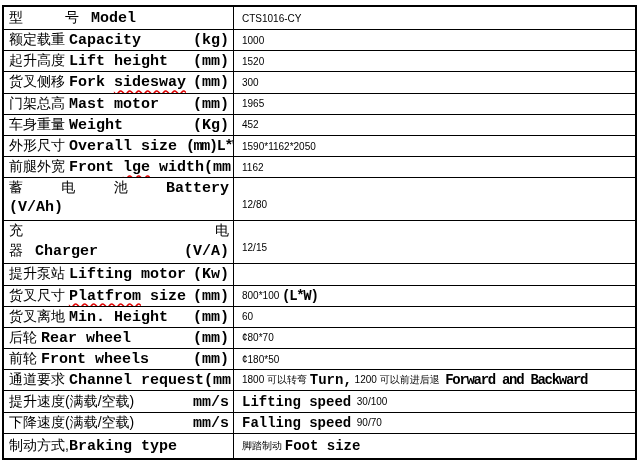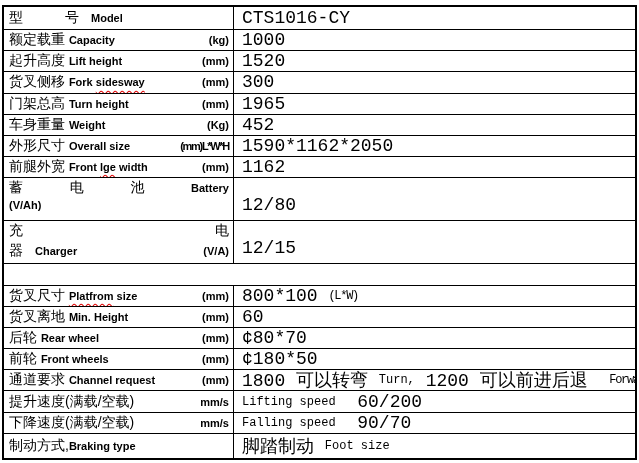--- a/index.html
+++ b/index.html
@@ -15,29 +15,29 @@
   .label{width:230px;flex:0 0 230px;border-right:1px solid #000;
          padding:0 4px 0 5px;display:flex;flex-direction:column;
          justify-content:center;overflow:hidden;}
   .value{flex:1;display:flex;align-items:center;padding-left:8px;overflow:hidden;}
   .two-line .value{align-items:center;padding-top:3px;margin-top:8px;}
   .line{display:flex;align-items:baseline;width:100%;}
   .line.justify{justify-content:space-between;}
   .two-line .line{height:20px;}
   .seg{white-space:pre;}
   .zh{font-family:"Liberation Sans",sans-serif;font-size:14px;}
-  .en{font-family:Liberation Sans, sans-serif;font-weight:bold;font-size:11px;}
+  .en{font-family:Liberation Mono, monospace;font-weight:bold;font-size:15px;}
   .unit{margin-left:auto;}
   .spell{text-decoration-line:underline;text-decoration-style:wavy;
          text-decoration-color:#e00000;text-underline-offset:3px;}
   .cond{letter-spacing:-1.3px;}
   .gap-lg{margin-left:42px;}
   .gap-sm{margin-left:12px;}
-  .val{font-family:Liberation Mono, monospace;font-size:18px;}
-  .valb{font-family:"Liberation Mono",monospace;font-weight:normal;font-size:12px;}
+  .val{font-family:Liberation Sans, sans-serif;font-size:10px;}
+  .valb{font-family:"Liberation Mono",monospace;font-weight:bold;font-size:14px;}
 </style>
 </head>
 <body>
 
 <div class="spec-table">
   <div>
       <div class="row">
         <div class="cell label">
           <div class="line">
             <span class="seg zh">型</span>
@@ -83,21 +83,21 @@
           </div>
         </div>
         <div class="cell value">
           <span class="seg val">300</span>
         </div>
       </div>
       <div class="row">
         <div class="cell label">
           <div class="line">
             <span class="seg zh">门架总高 </span>
-            <span class="seg en">Turn height</span>
+            <span class="seg en">Mast motor</span>
             <span class="seg en unit">(mm)</span>
           </div>
         </div>
         <div class="cell value">
           <span class="seg val">1965</span>
         </div>
       </div>
       <div class="row">
         <div class="cell label">
           <div class="line">
@@ -162,20 +162,27 @@
             <span class="seg zh">器</span>
             <span class="seg en gap-sm">Charger</span>
             <span class="seg en unit">(V/A)</span>
           </div>
         </div>
         <div class="cell value">
           <span class="seg val">12/15</span>
         </div>
       </div>
       <div class="row">
+        <div class="cell label">
+          <div class="line">
+            <span class="seg zh">提升泵站 </span>
+            <span class="seg en">Lifting motor</span>
+            <span class="seg en unit">(Kw)</span>
+          </div>
+        </div>
       </div>
       <div class="row">
         <div class="cell label">
           <div class="line">
             <span class="seg zh">货叉尺寸 </span>
             <span class="seg en spell">Platfrom</span>
             <span class="seg en"> size</span>
             <span class="seg en unit">(mm)</span>
           </div>
         </div>
@@ -237,21 +244,21 @@
       </div>
       <div class="row">
         <div class="cell label">
           <div class="line">
             <span class="seg zh">提升速度(满载/空载)</span>
             <span class="seg en unit">mm/s</span>
           </div>
         </div>
         <div class="cell value">
           <span class="seg valb">Lifting speed</span>
-          <span class="seg val">  60/200</span>
+          <span class="seg val">  30/100</span>
         </div>
       </div>
       <div class="row">
         <div class="cell label">
           <div class="line">
             <span class="seg zh">下降速度(满载/空载)</span>
             <span class="seg en unit">mm/s</span>
           </div>
         </div>
         <div class="cell value">

